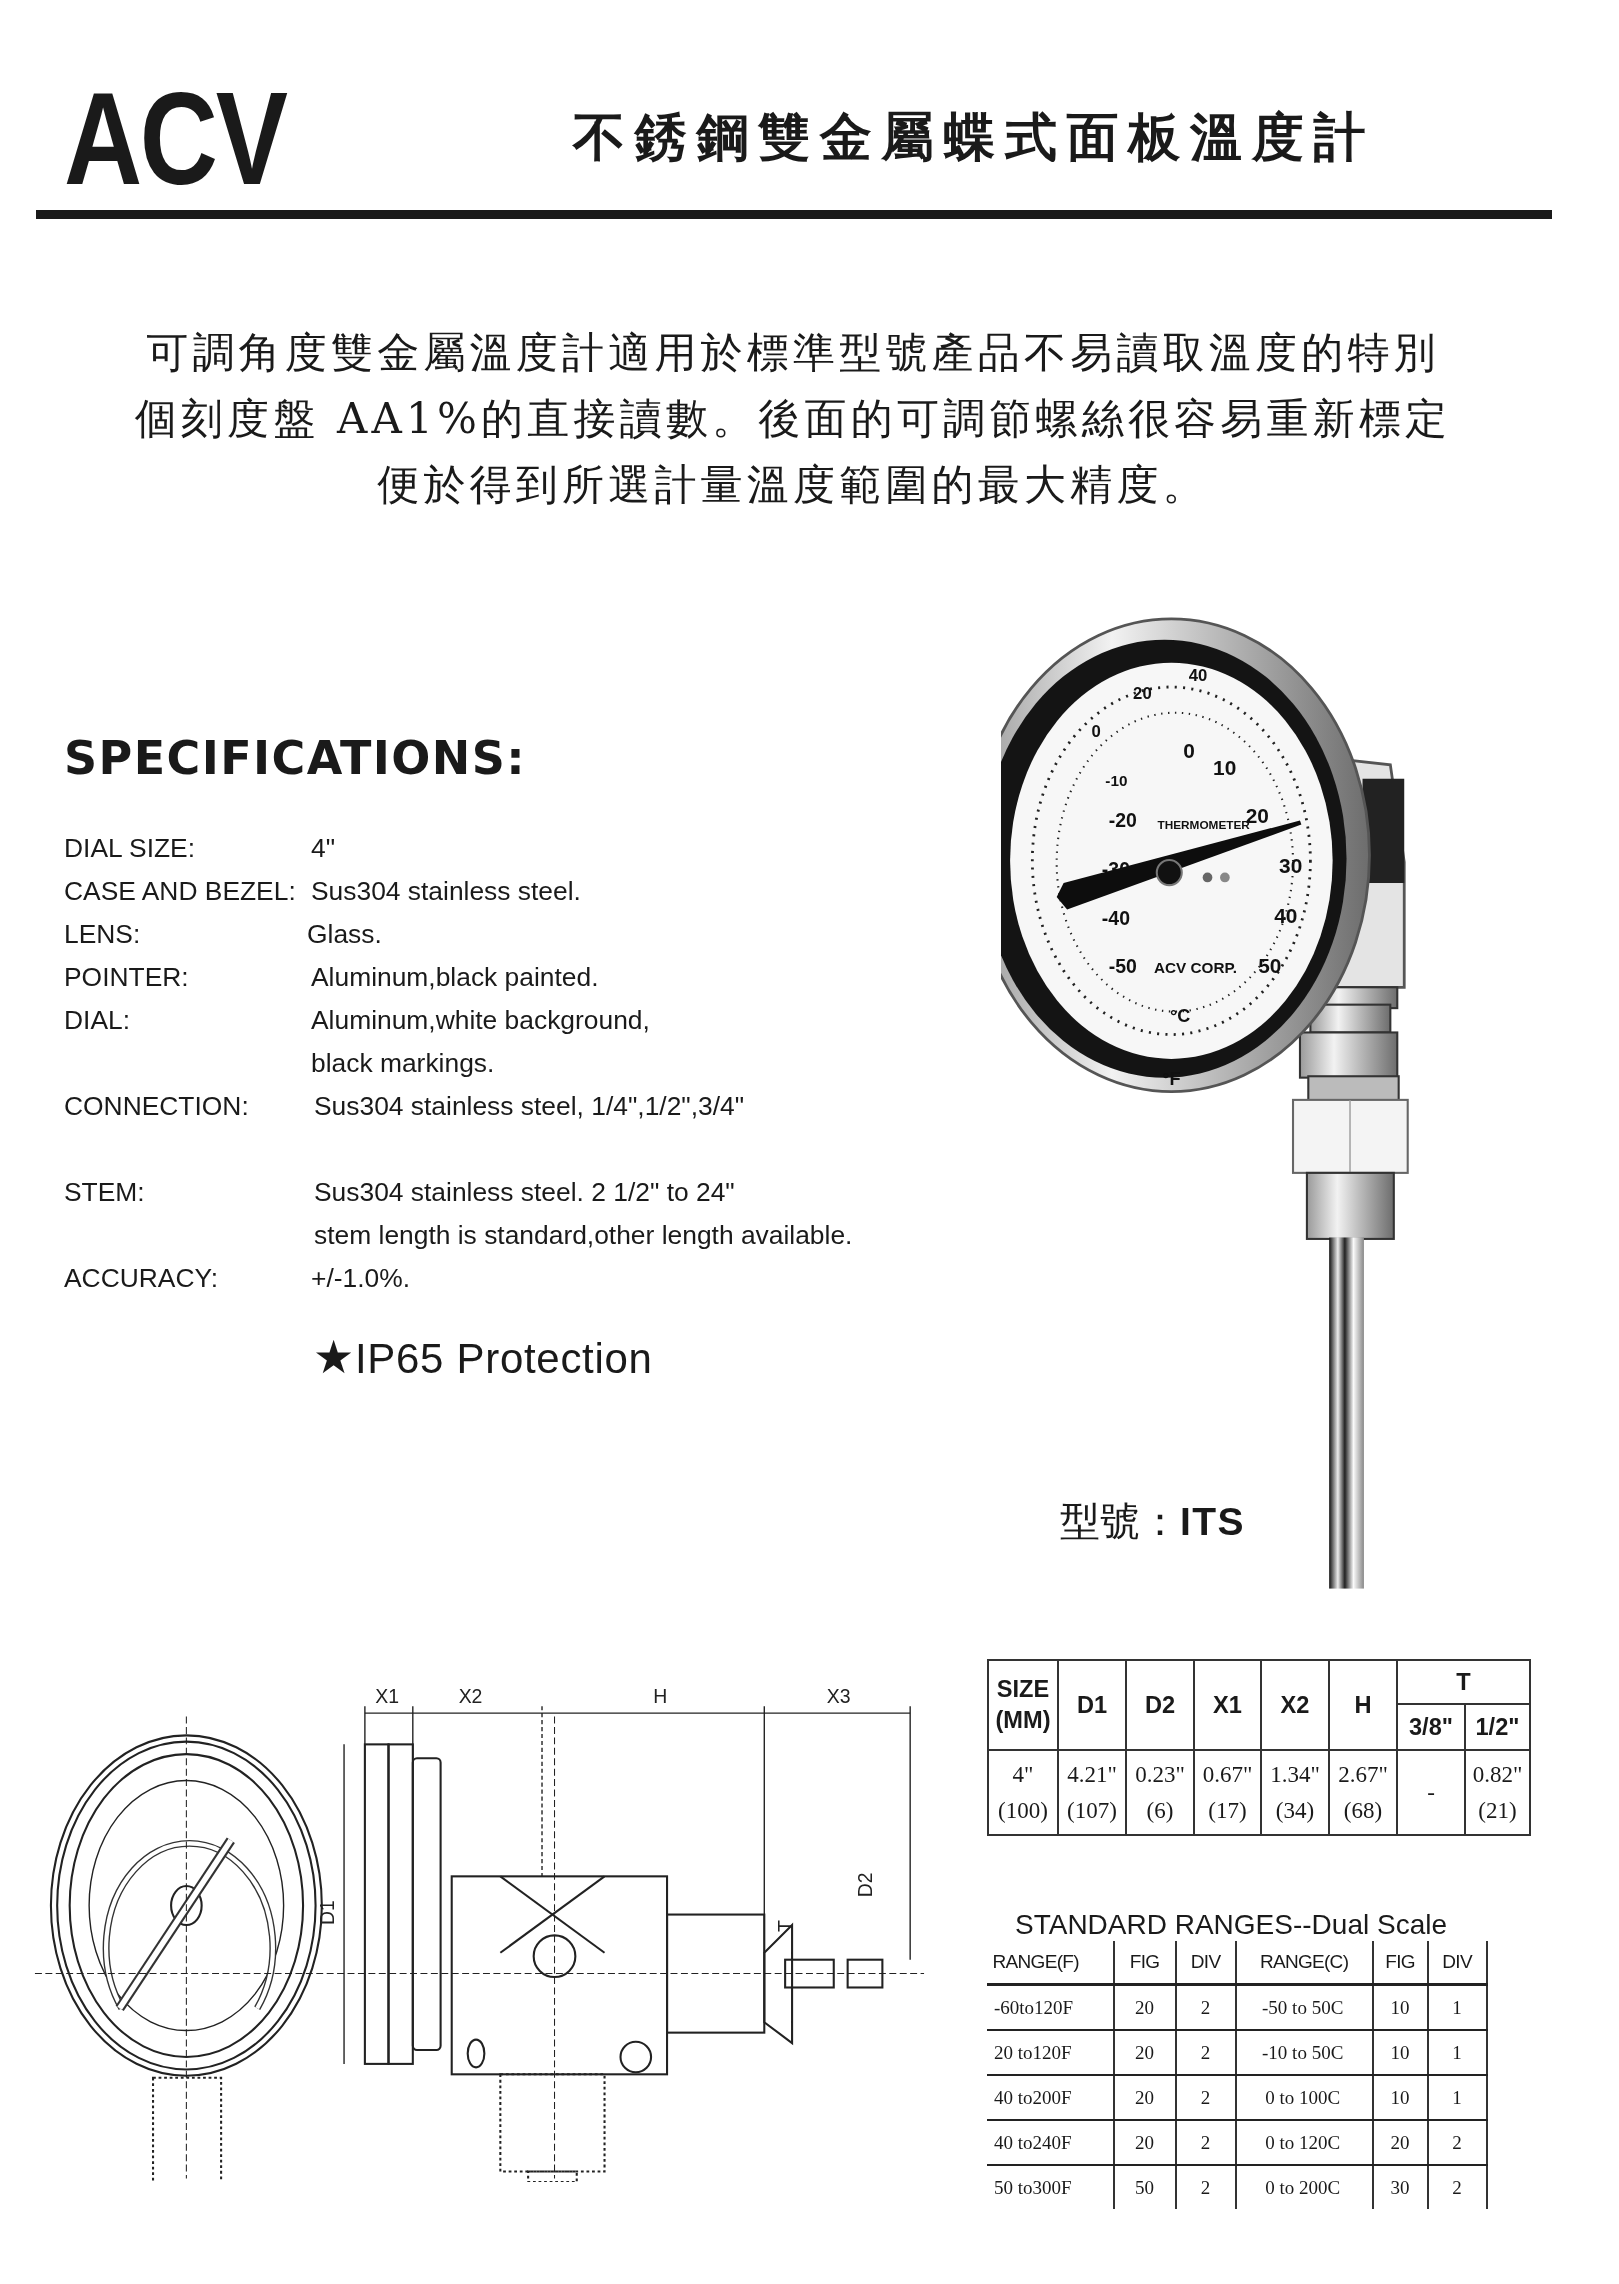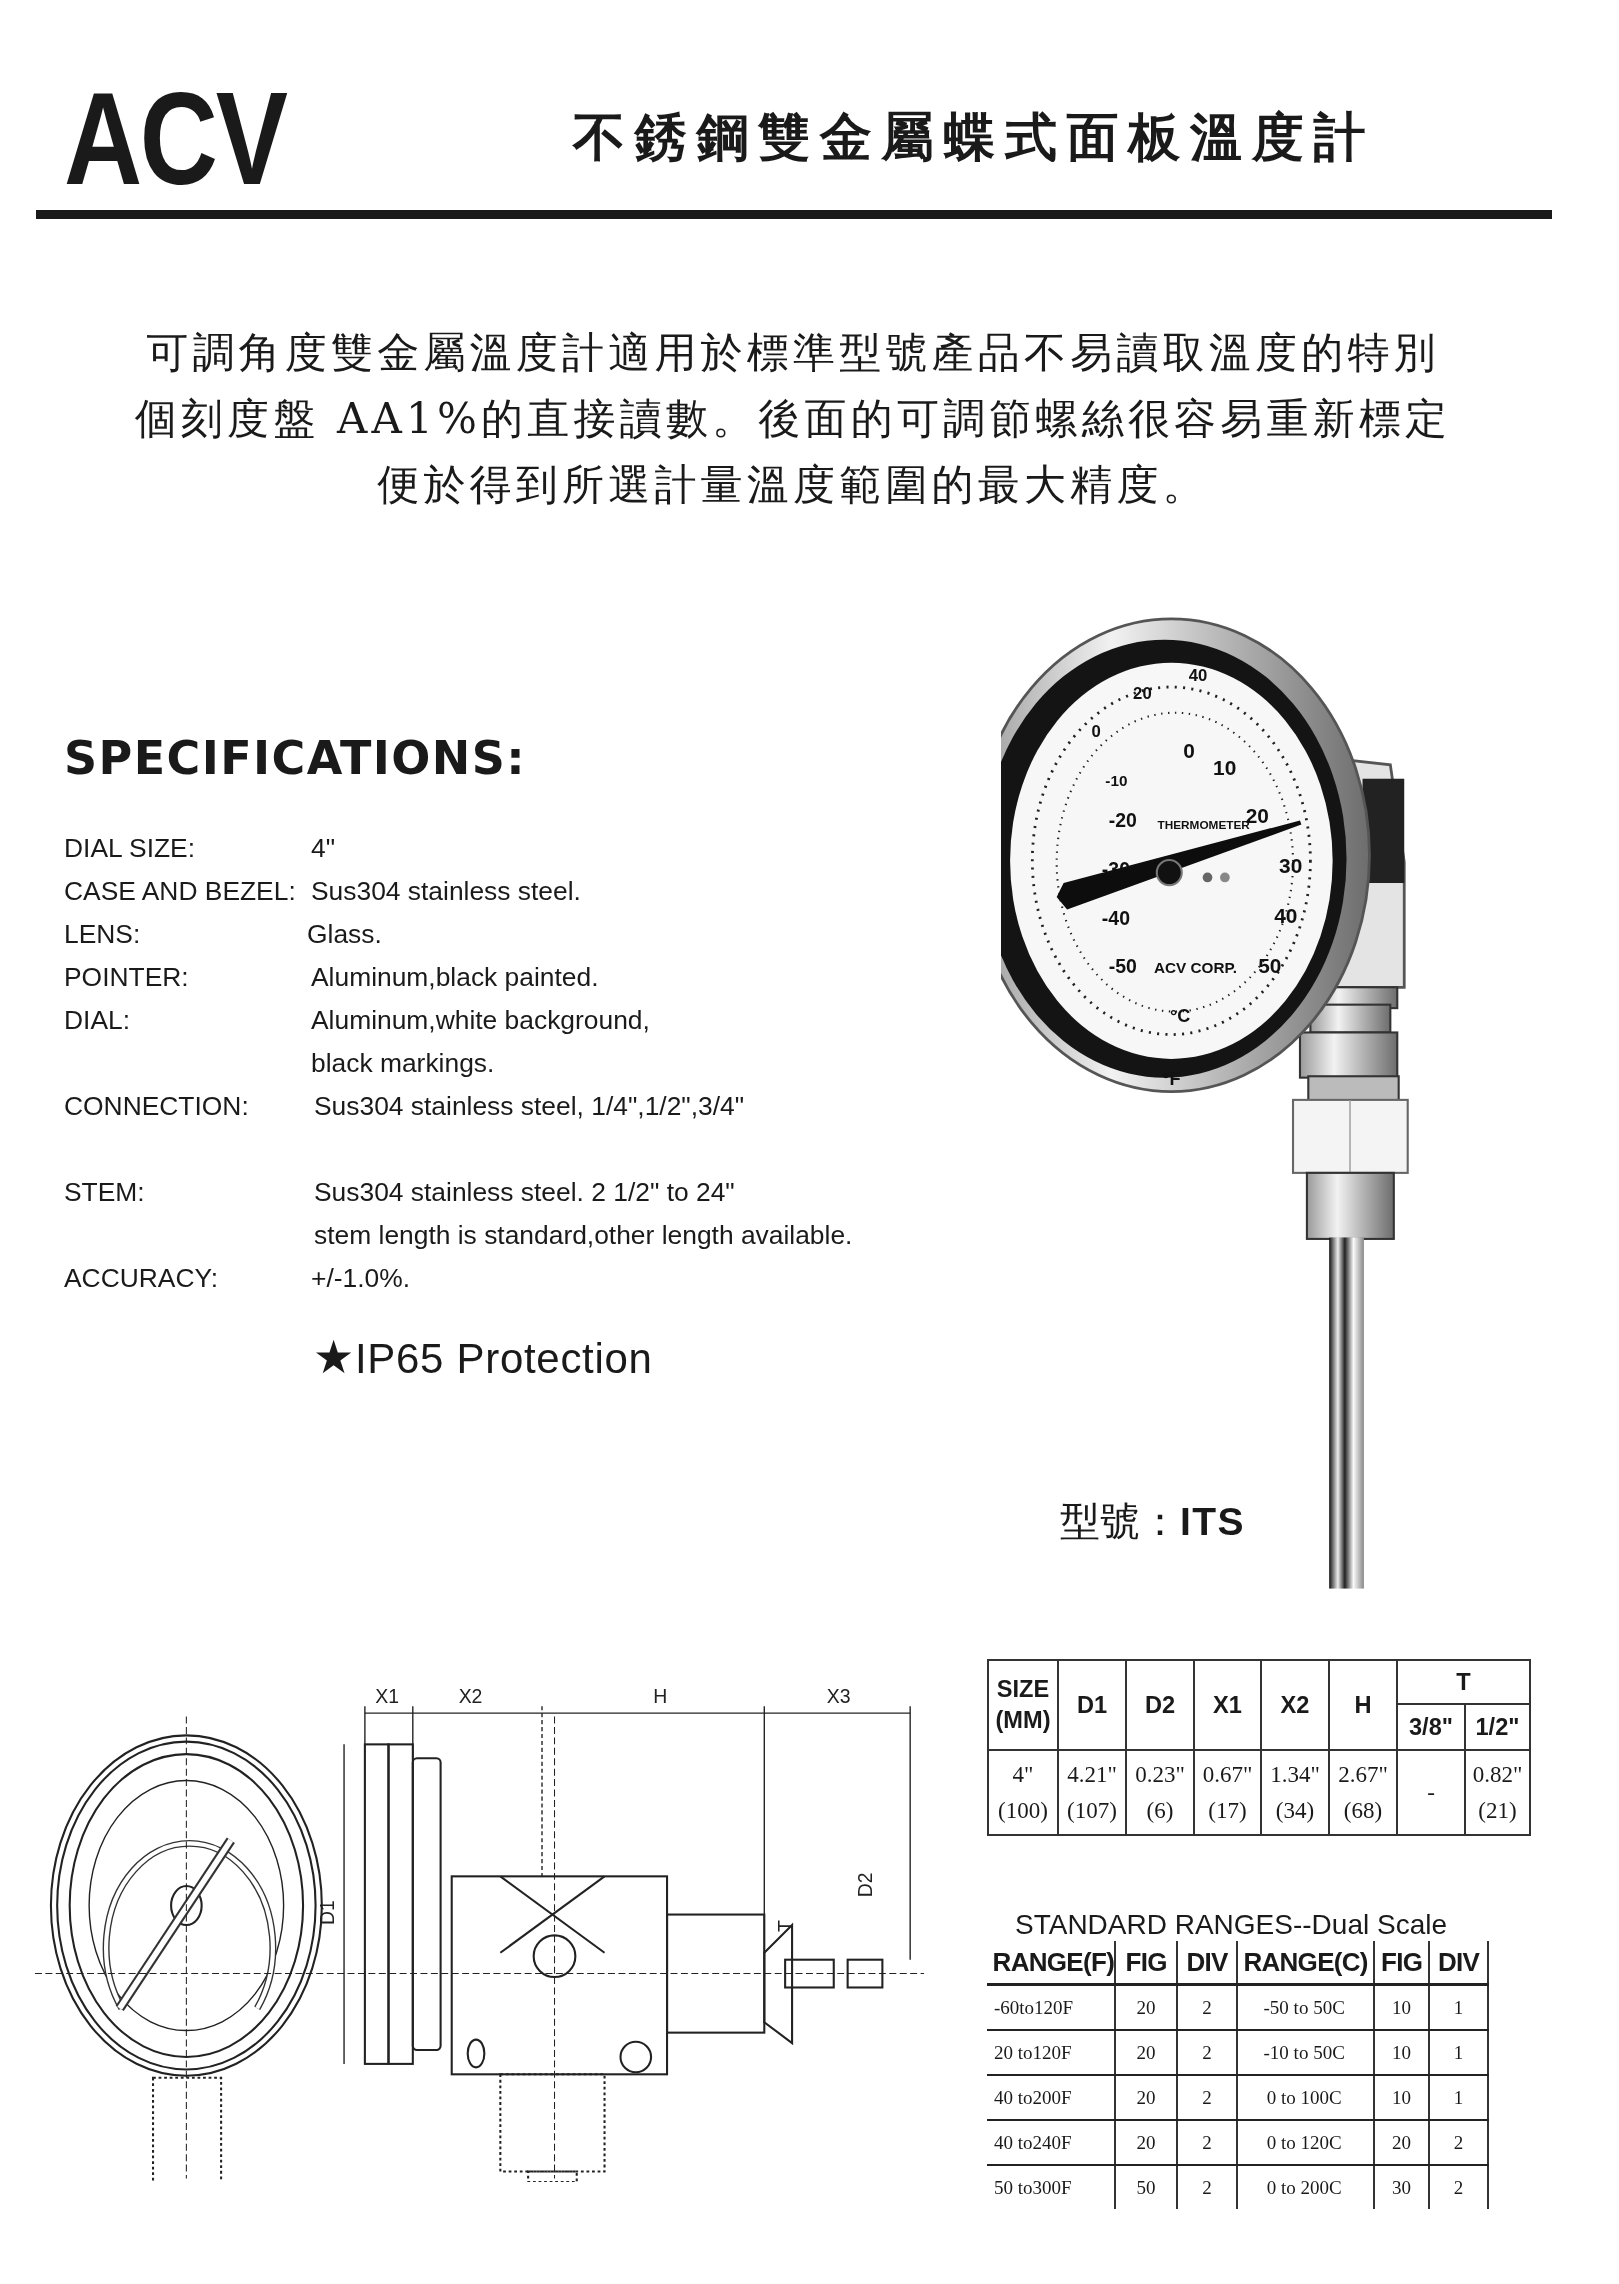--- a/index.html
+++ b/index.html
@@ -58,21 +58,21 @@
     }
     .dim-table td, .dim-table th { border: 2.1px solid #333; text-align: center; padding: 0; }
     .dim-table th { font-family: "Liberation Sans", sans-serif; font-weight: 700; font-size: 23.6px; }
     .dim-table .h-size { width: 68px; line-height: 31px; }
     .dim-table td { font-size: 23px; line-height: 36px; height: 83px; }
 
     
     .ranges-title { left: 1015px; top: 1911px; font-size: 28px; line-height: 1; white-space: nowrap; text-align: right; }
     .ranges-table { left: 987px; top: 1941px; border-collapse: collapse; font-family: "Liberation Serif", serif; }
     .ranges-table th {
-      font-family: "Liberation Sans", sans-serif; font-weight: 700; font-size: 26px;
+      font-family: "Liberation Sans", sans-serif; font-weight: 400; font-size: 19px;
       height: 42px; padding: 0; border-left: 2.1px solid #333; letter-spacing: -0.7px;
       border-bottom: 3.5px solid #222;
     }
     .ranges-table th:first-child { border-left: none; text-align: left; padding-left: 5.6px; }
     .ranges-table td {
       font-size: 19px; height: 43px; padding: 0; text-align: center;
       border-left: 2.1px solid #333; border-bottom: 2.8px solid #222;
     }
     .ranges-table td:first-child { border-left: none; text-align: left; padding-left: 7px; }
     .ranges-table tr:last-child td { border-bottom: none; }

